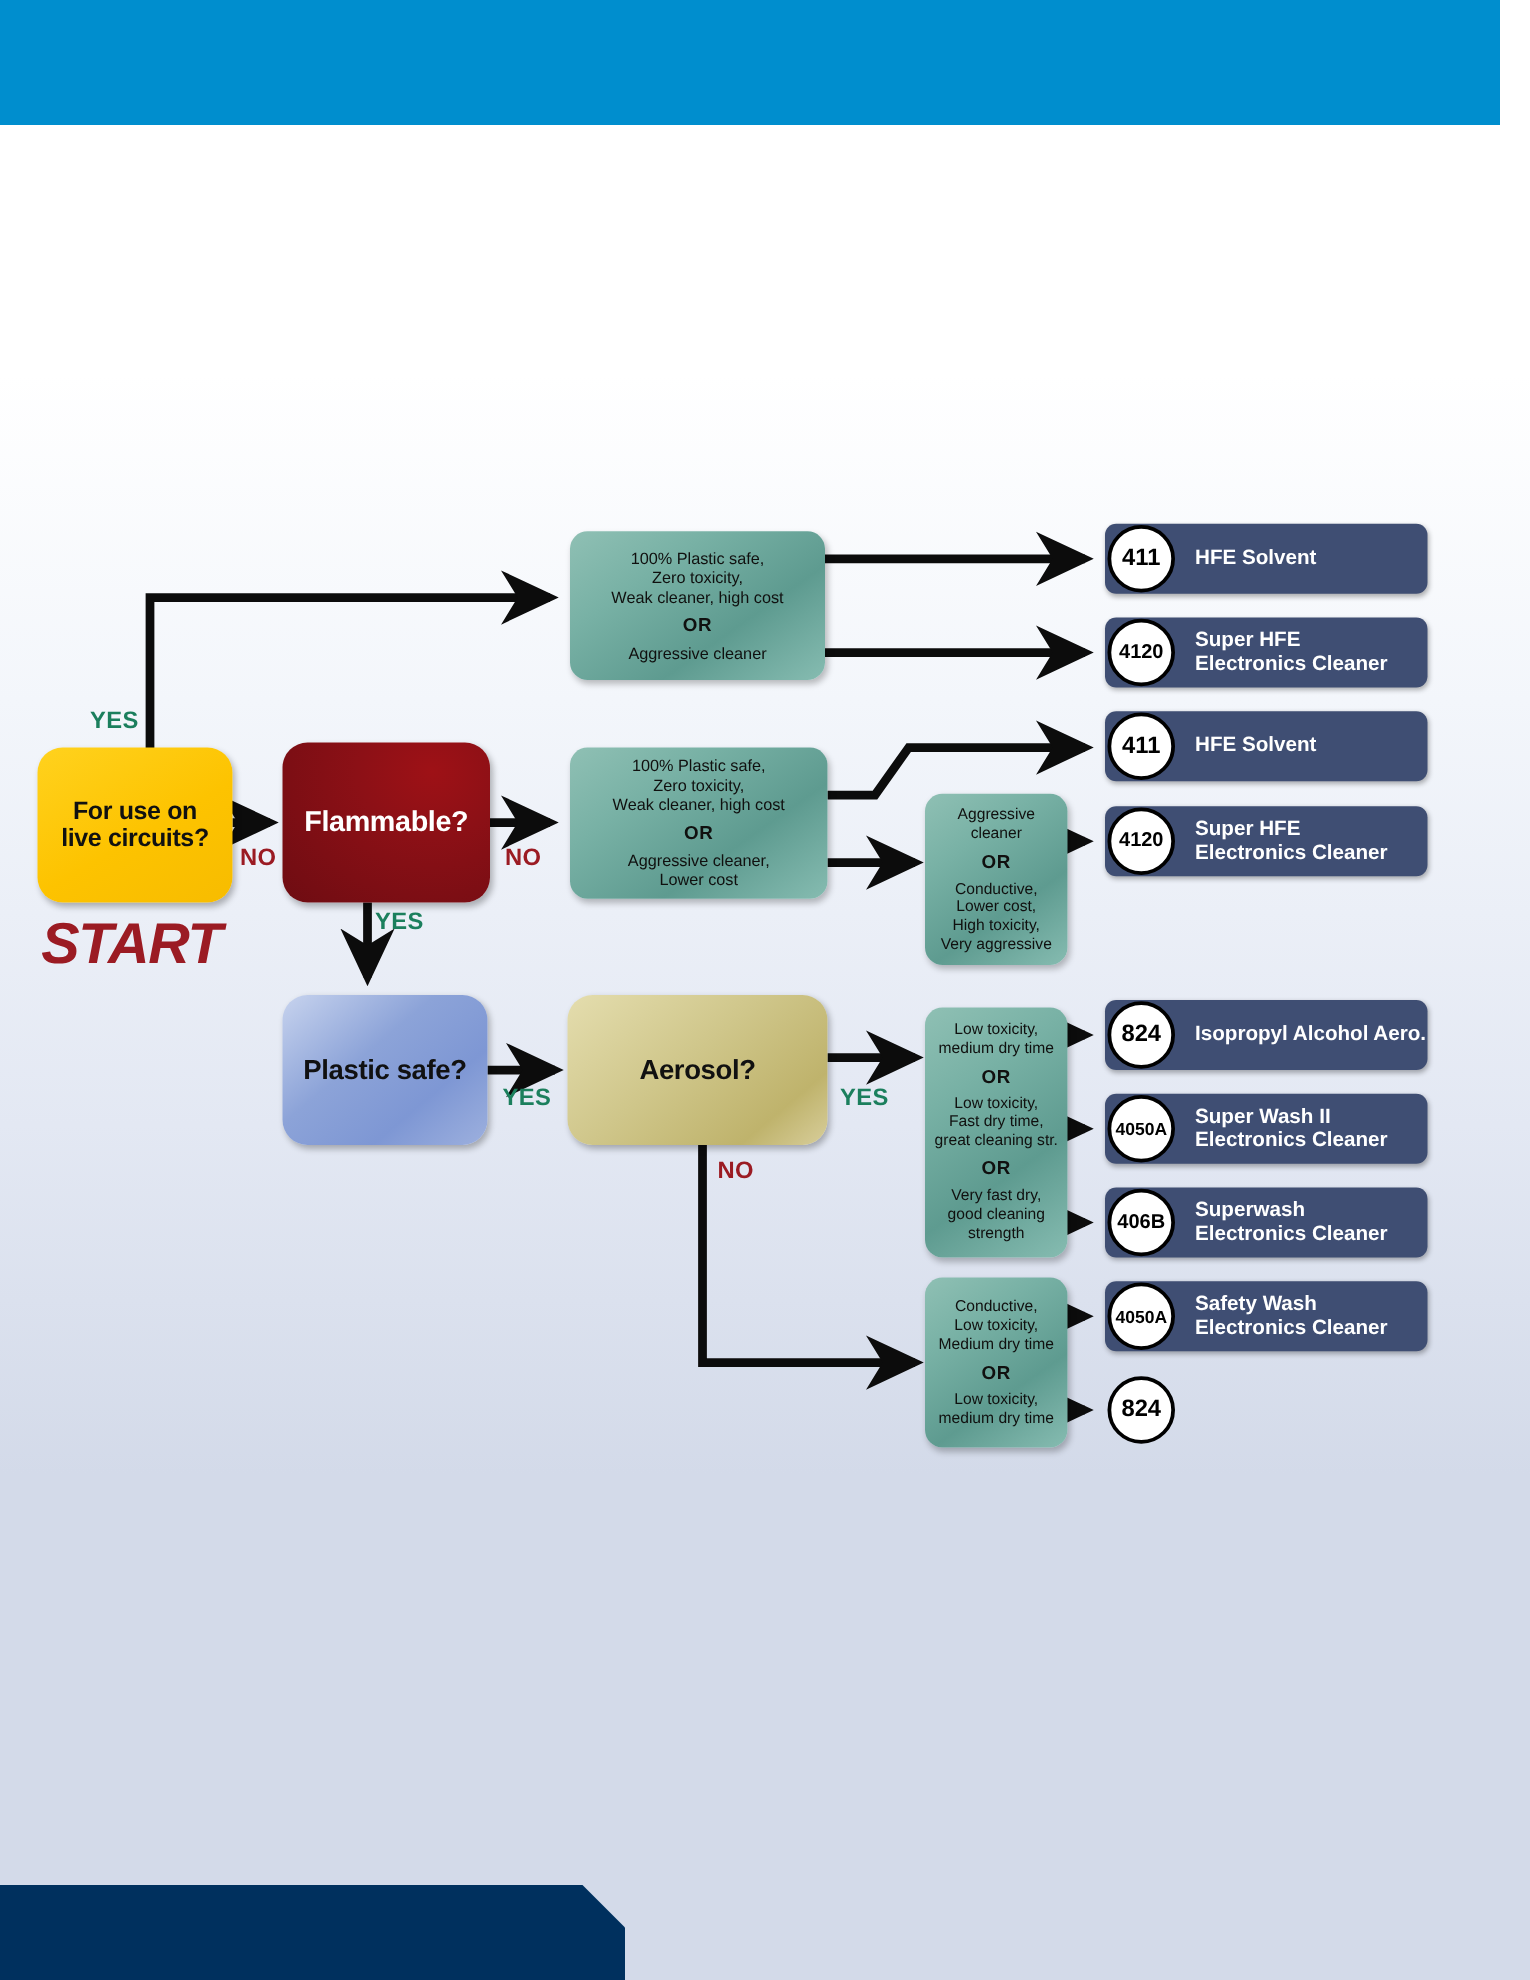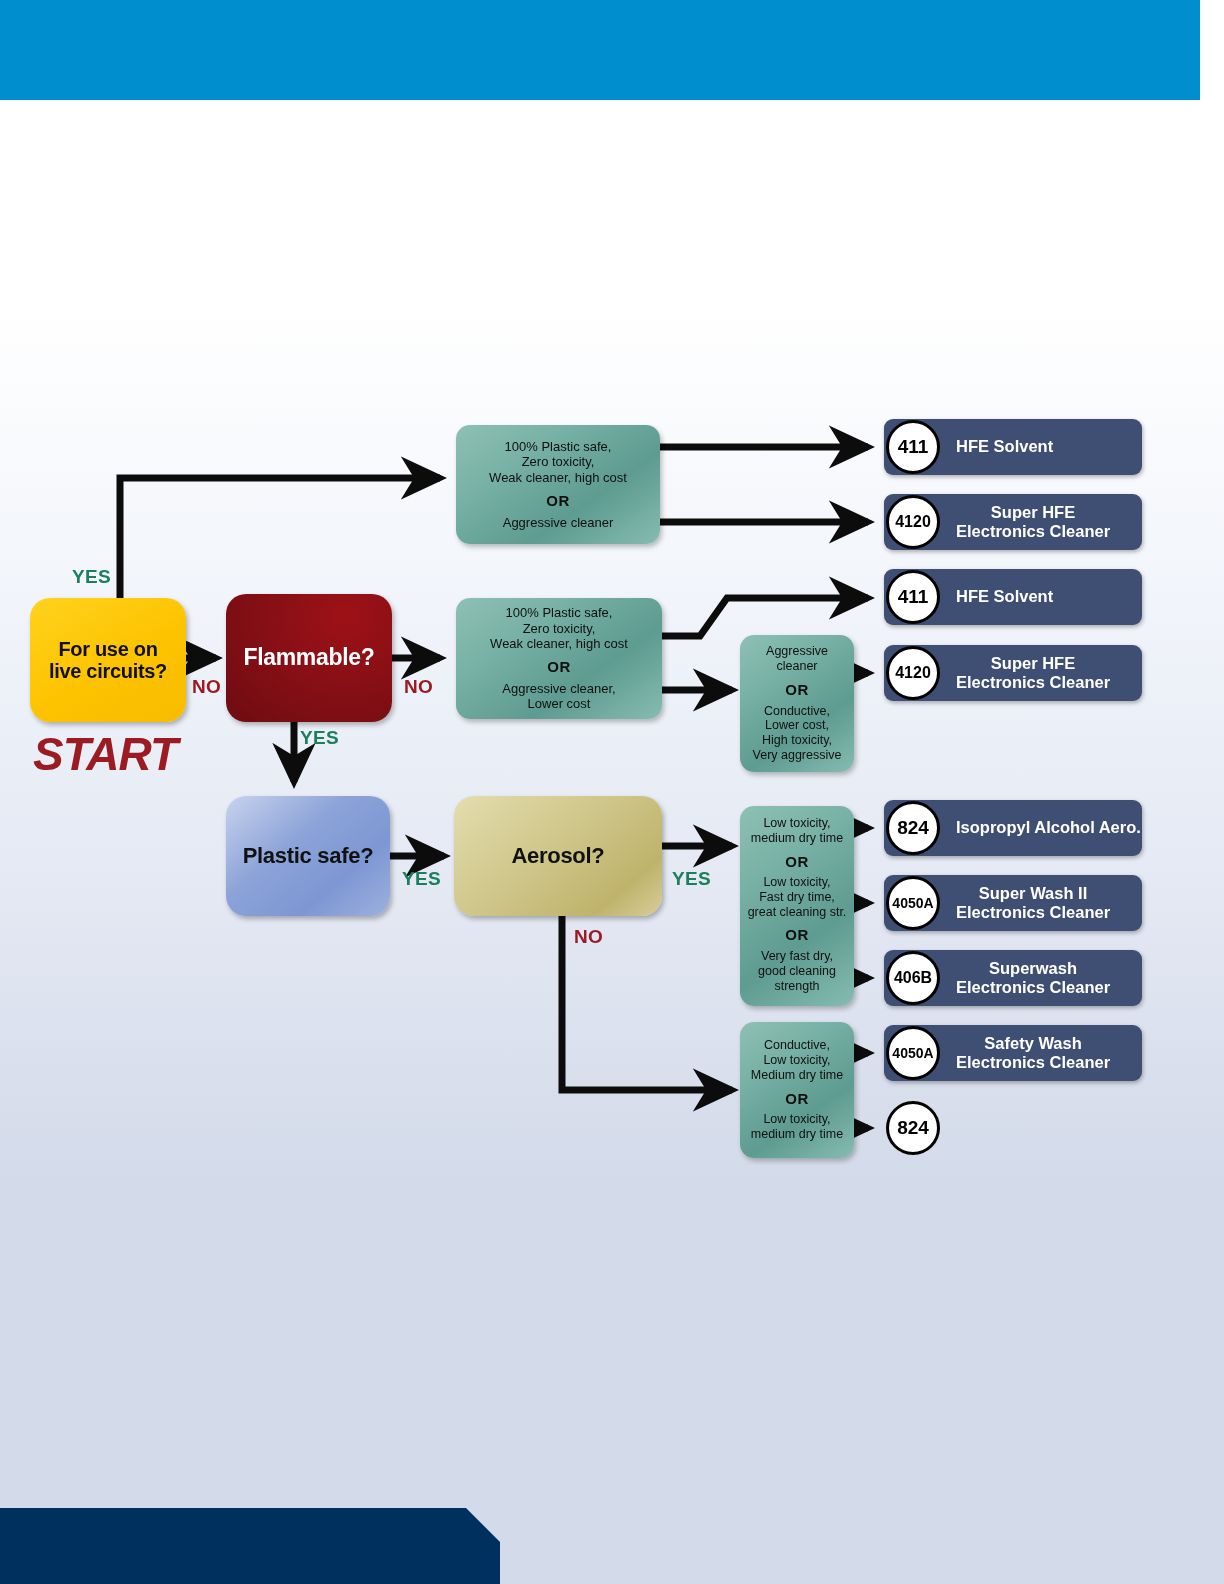--- a/index.html
+++ b/index.html
@@ -72,21 +72,21 @@
   
   .prod{
     position:absolute;height:56px;
     background:#3F4E73;
     border-radius:9px;
     box-shadow:1px 2px 4px rgba(0,0,0,0.30);
     display:flex;align-items:center;
   }
   .prod .ptxt{
     color:#ffffff;font-weight:bold;font-size:16.5px;line-height:1.18;
-    margin-left:72px;text-align:center;
+    margin-left:72px;text-align:left;
   }
   .pcircle{
     position:absolute;
     width:54px;height:54px;border-radius:50%;
     background:#ffffff;border:3px solid #000;
     display:flex;align-items:center;justify-content:center;
     font-weight:bold;font-size:19px;color:#000;
     z-index:5;
     box-sizing:border-box;
   }

